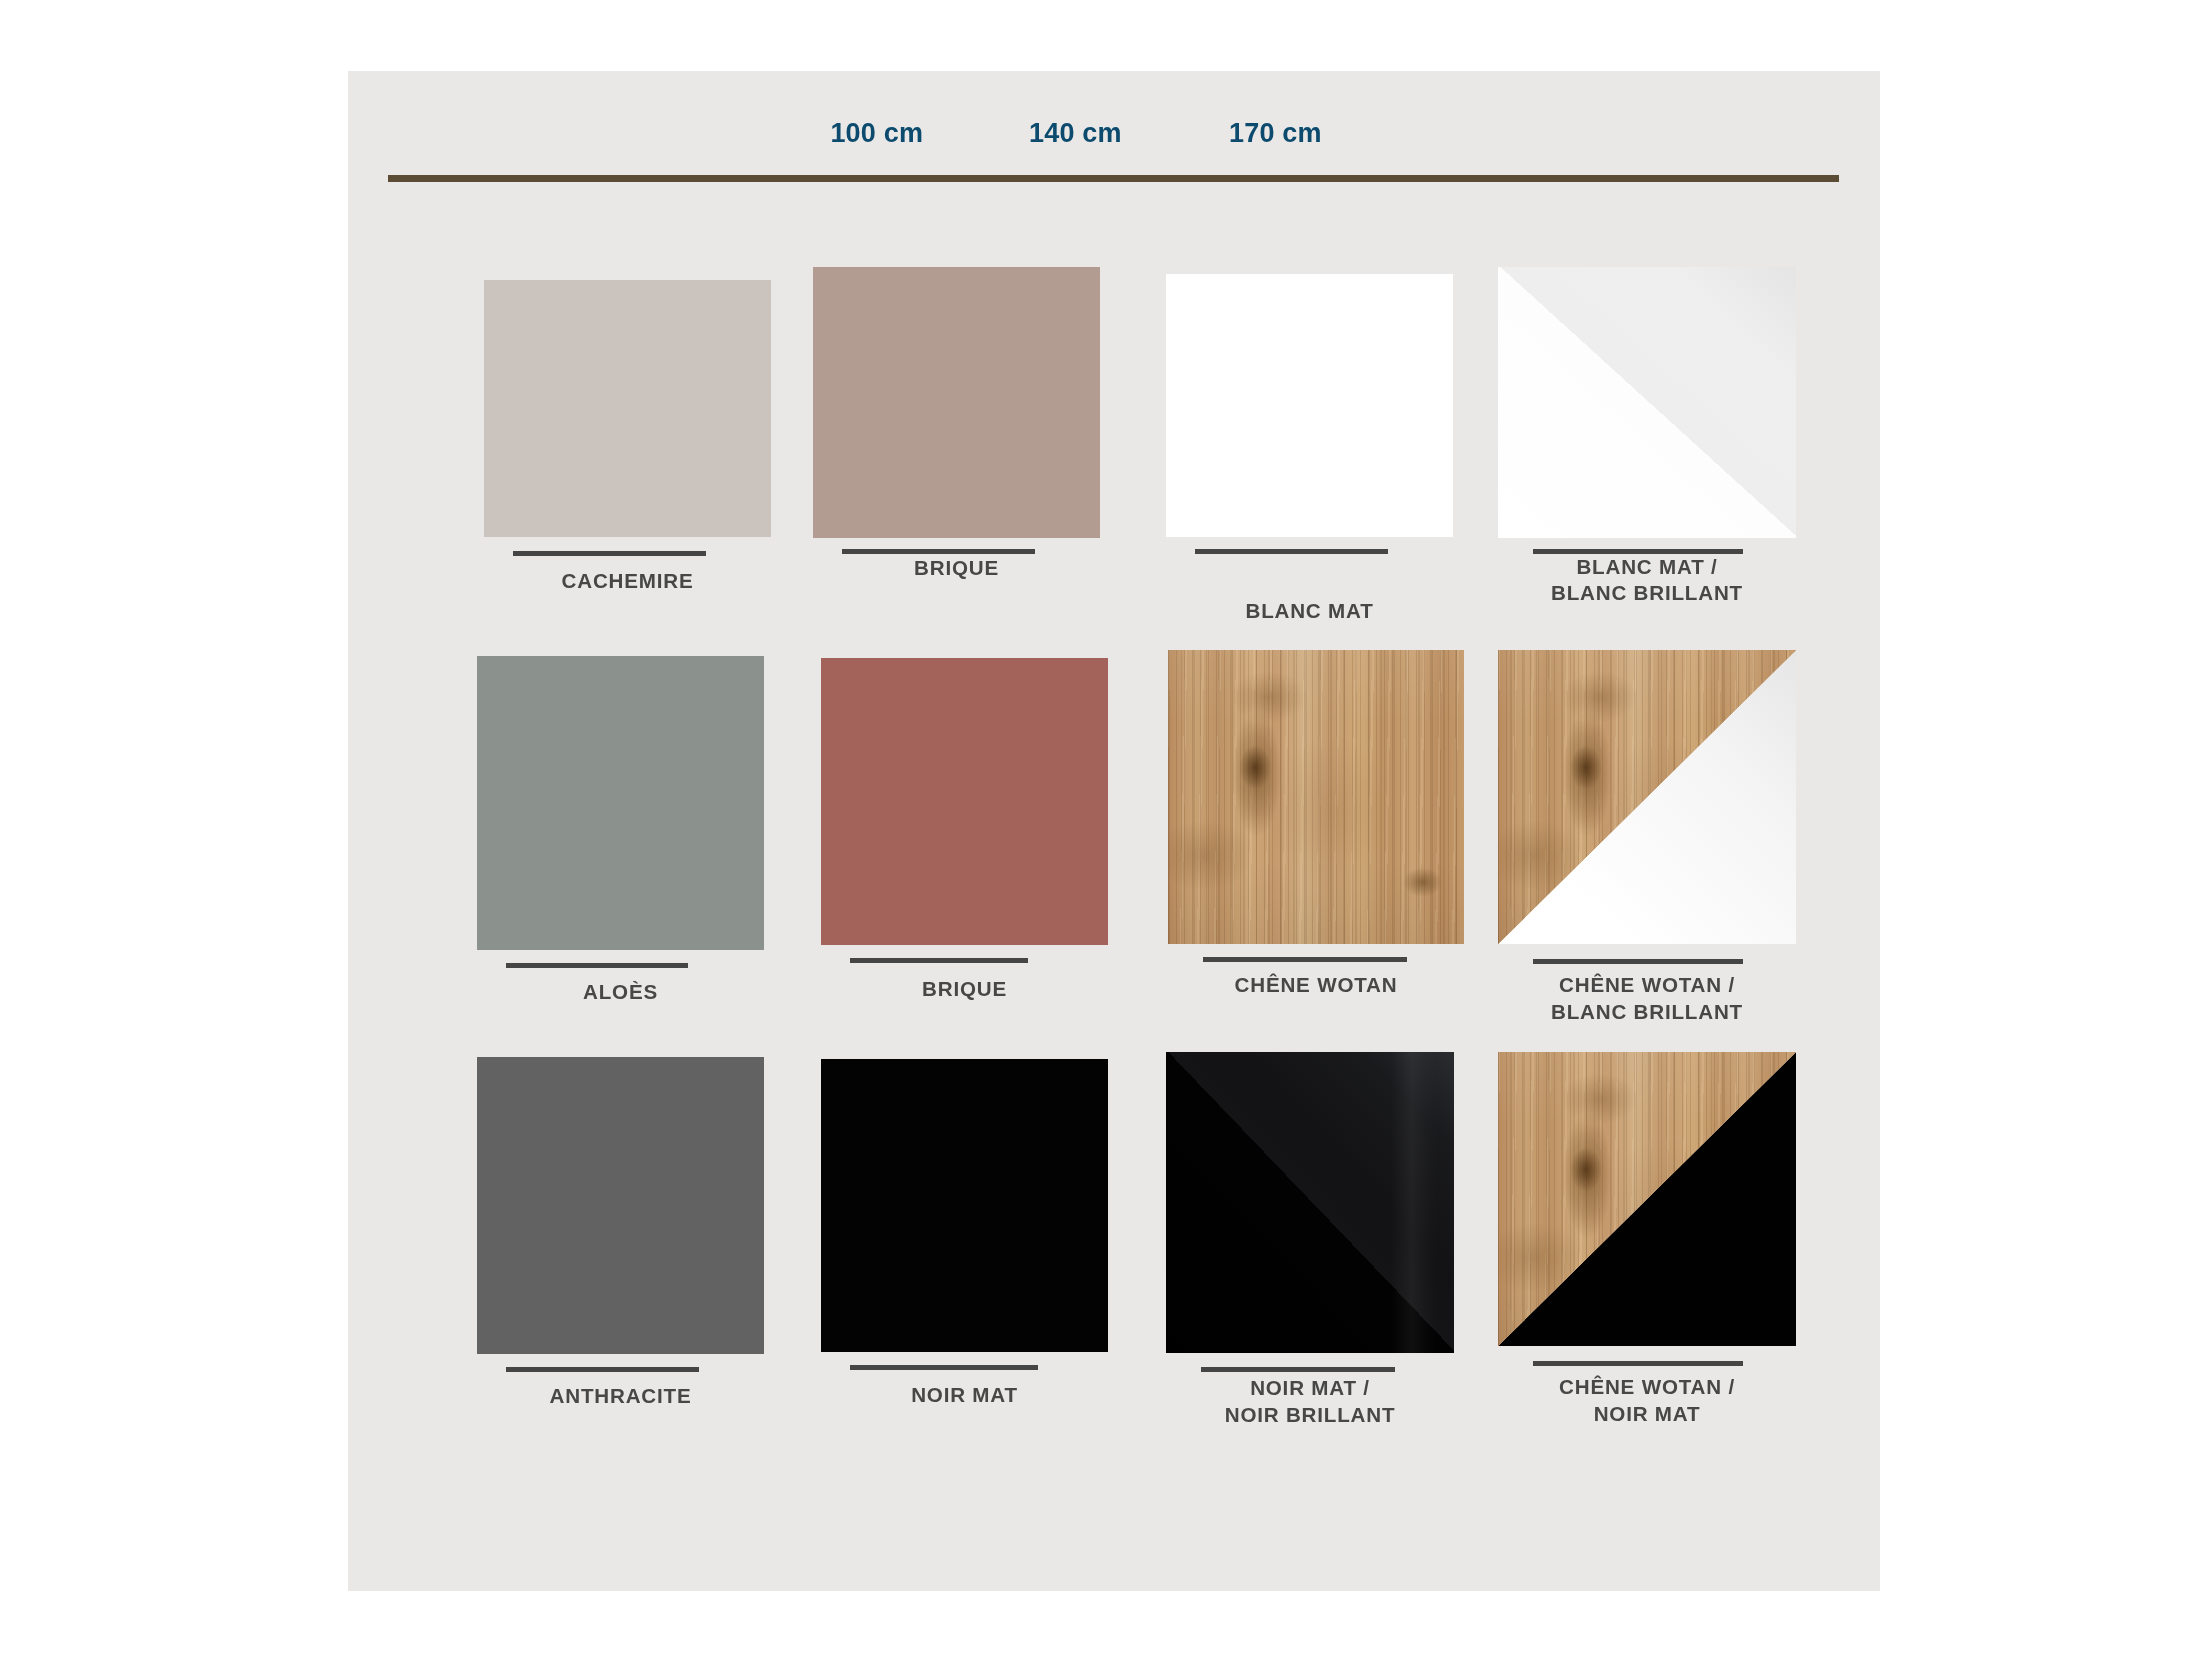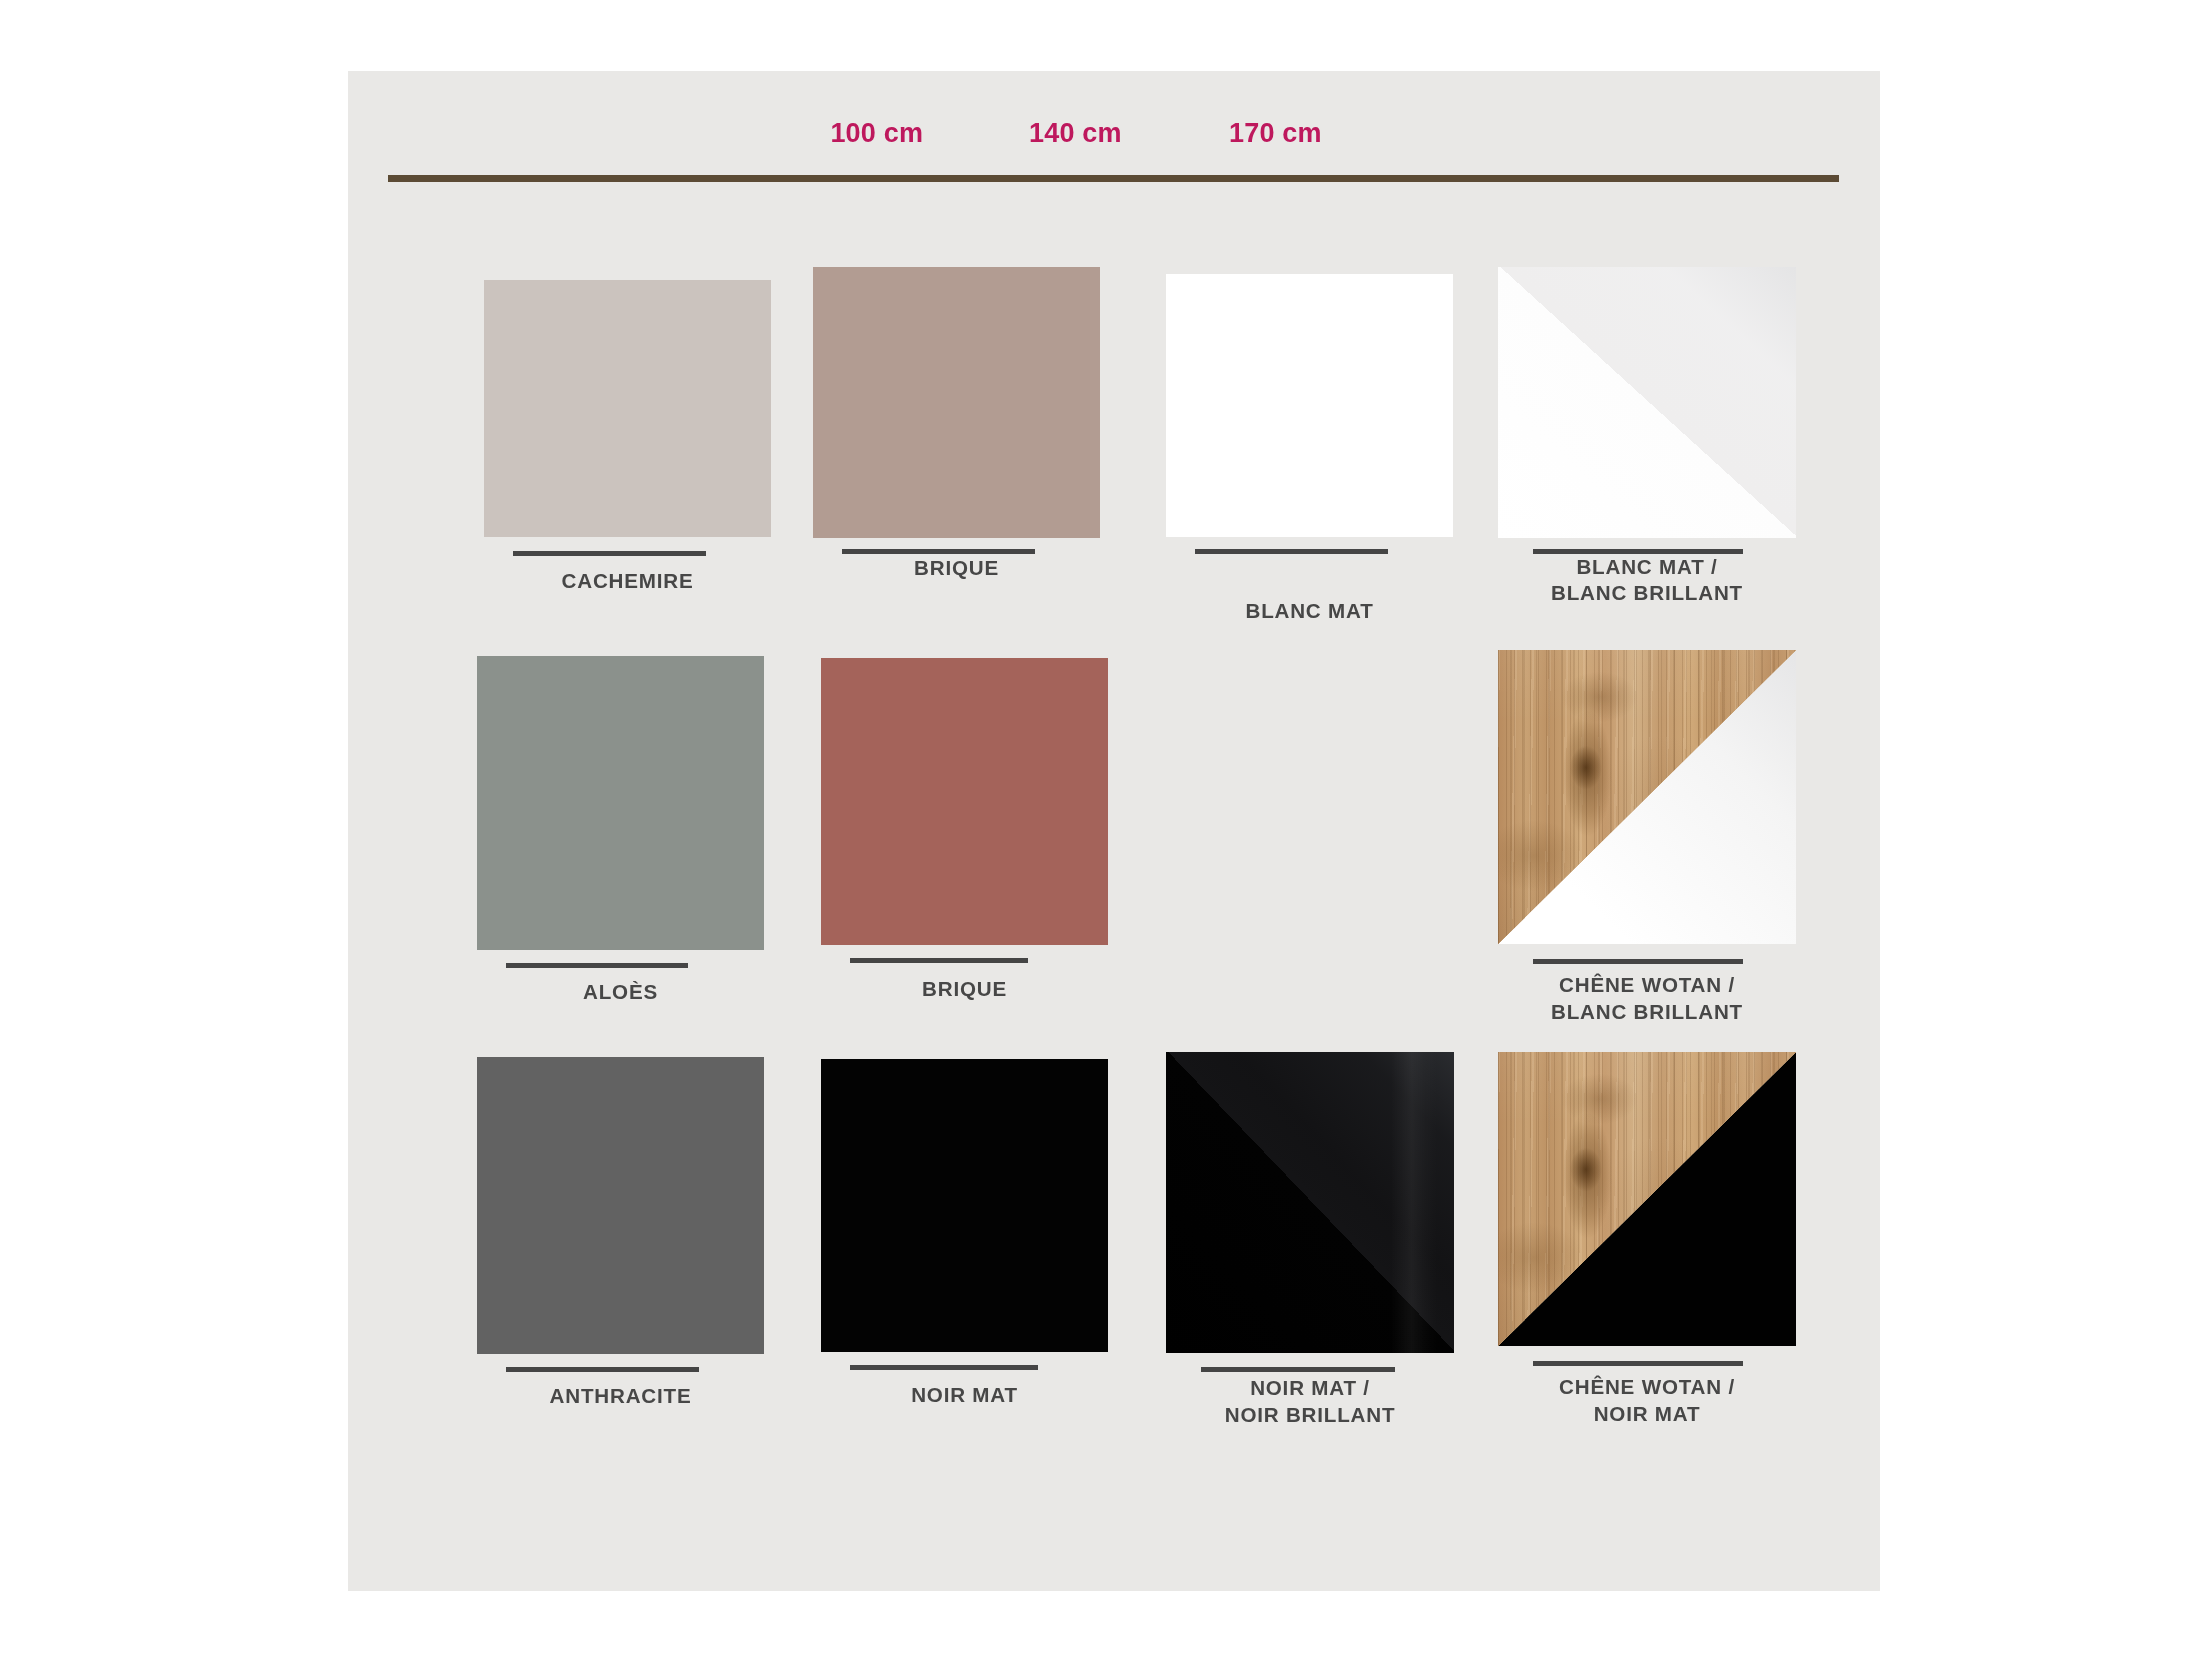--- a/index.html
+++ b/index.html
@@ -25,21 +25,21 @@
   #size-row{
     position:absolute;
     left:823px;top:118px;
     width:559px;height:46px;
   }
   .size-label{
     position:absolute;
     top:0;
     font-size:27px;
     font-weight:700;
-    color:#be185d;
+    color:#0c4a6e;
     letter-spacing:0.2px;
     white-space:nowrap;
   }
   .size-label.s0{left:7.4px;}
   .size-label.s1{left:206px;}
   .size-label.s2{left:406px;}
 
   #rule{
     position:absolute;
     left:388px;top:175px;
@@ -264,20 +264,30 @@
     </div>
 
     <div class="cell" style="left:473px;top:415px;width:287px;height:309px;">
       <div class="swatch" style="width:287px;height:287px;">
         <div class="fill f-solid" style="background:#a4635a;"></div>
       </div>
       <div class="underline" style="left:29px;top:300px;width:178px;"></div>
       <div class="caption" style="left:0;top:318px;width:287px;">BRIQUE</div>
     </div>
 
+    <div class="cell" style="left:820px;top:407px;width:296px;height:309px;">
+      <div class="swatch" style="width:296px;height:294px;">
+        <div class="wood">
+          <div class="knots"></div>
+          <div class="shade"></div>
+        </div>
+      </div>
+      <div class="underline" style="left:35px;top:307px;width:204px;"></div>
+      <div class="caption" style="left:0;top:322px;width:296px;">CHÊNE WOTAN</div>
+    </div>
 
     <div class="cell" style="left:1150px;top:407px;width:298px;height:309px;">
       <div class="swatch" style="width:298px;height:294px;">
         <div class="half-white-br"></div>
         <div class="clip-wood-tl">
           <div class="wood">
             <div class="knots"></div>
             <div class="shade"></div>
           </div>
         </div>

